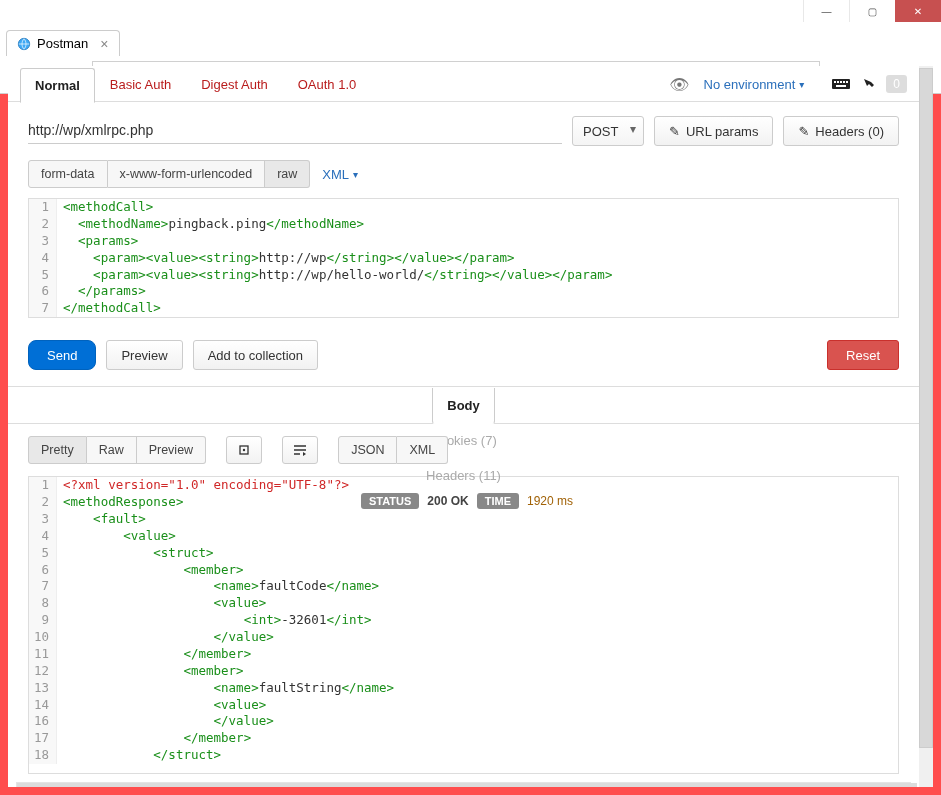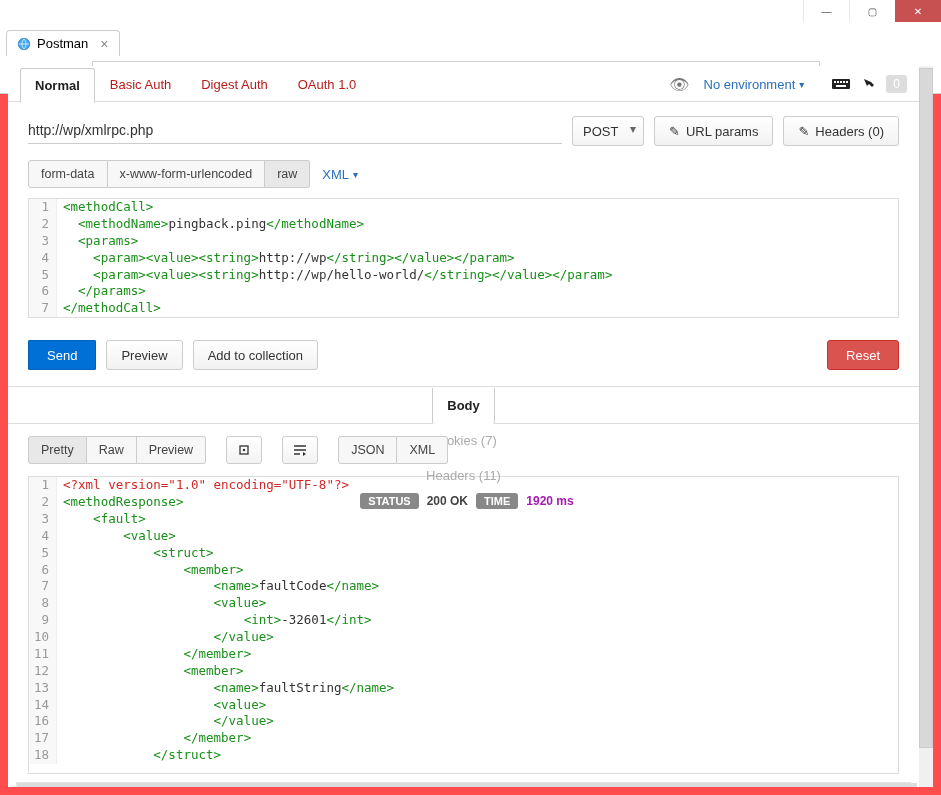--- a/index.html
+++ b/index.html
@@ -48,21 +48,21 @@
 .btab.active { background: #e8e8e8; }
 .xml-link { color: #2a6fbb; font-size: 13px; margin-left: 12px; display: flex; align-items: center; gap: 4px; }
 .editor { margin: 6px 20px 12px 20px; border: 1px solid #ddd; font-family: Consolas, monospace; font-size: 12.5px; }
 .edrow { display: flex; }
 .gutter { width: 28px; text-align: right; padding-right: 7px; color: #999; background: #f8f8f8; border-right: 1px solid #eee; user-select: none; }
 .codecell { padding-left: 6px; white-space: pre; color: #333; flex: 1; overflow: hidden; line-height: 1.35; }
 .tag { color: #1a8f1a; }
 .txt { color: #333; }
 .red { color: #d02828; }
 .actrow { display: flex; align-items: center; padding: 10px 20px 16px 20px; gap: 10px; }
-.sendbtn { height: 30px; background: #006fd6; color: #fff; border: 1px solid #0062bd; padding: 0 18px; border-radius: 1px; font-size: 13px; cursor: pointer; }
+.sendbtn { height: 30px; background: #006fd6; color: #fff; border: 1px solid #0062bd; padding: 0 18px; border-radius: 8px; font-size: 13px; cursor: pointer; }
 .resetbtn { height: 30px; background: #d9534f; color: #fff; border: 1px solid #c9302c; padding: 0 18px; border-radius: 3px; font-size: 13px; margin-left: auto; cursor: pointer; }
 .resptabs { display: flex; align-items: center; border-top: 1px solid #ddd; border-bottom: 1px solid #ddd; padding: 0 12px; height: 38px; gap: 0; flex-direction: column; }
 .rtab { padding: 10px 14px; color: #aaa; font-size: 13px; }
 .rtab.active { color: #222; font-weight: 600; border: 1px solid #ccc; border-top: none; border-bottom: 1px solid #fff; background: #fff; position: relative; top: 1px; border-bottom-left-radius: 3px; border-bottom-right-radius: 3px; }
 .statgroup { margin-left: 7px; display: flex; align-items: center; gap: 8px; font-size: 12px; }
 .pill { background: #888; color: #fff; padding: 2px 8px; border-radius: 3px; font-size: 11px; font-weight: 600; }
 .viewrow { display: flex; align-items: center; gap: 20px; padding: 12px 20px 6px 20px; }
 .viewgroup { display: flex; }
 .viewgroup .btab { font-size: 12.5px; }
 .iconbtn { height: 28px; width: 36px; border: 1px solid #ccc; background: linear-gradient(#fff,#f2f2f2); border-radius: 3px; display: flex; align-items: center; justify-content: center; font-size: 14px; color: #444; }
@@ -237,21 +237,21 @@
       </div>
 
       <div class="resptabs">
         <div class="rtab active">Body</div>
         <div class="rtab">Cookies (7)</div>
         <div class="rtab">Headers (11)</div>
         <div class="statgroup">
           <span class="pill">STATUS</span>
           <span style="font-weight:600;color:#444">200 OK</span>
           <span class="pill">TIME</span>
-          <span style="font-weight:700;color:#a21caf">1920 ms</span>
+          <span style="font-weight:400;color:#a16207">1920 ms</span>
         </div>
       </div>
 
       <div class="viewrow">
         <div class="viewgroup">
           <div class="btab active" style="border-top-left-radius:3px;border-bottom-left-radius:3px">Pretty</div>
           <div class="btab mid">Raw</div>
           <div class="btab last">Preview</div>
         </div>
         <div class="iconbtn">

